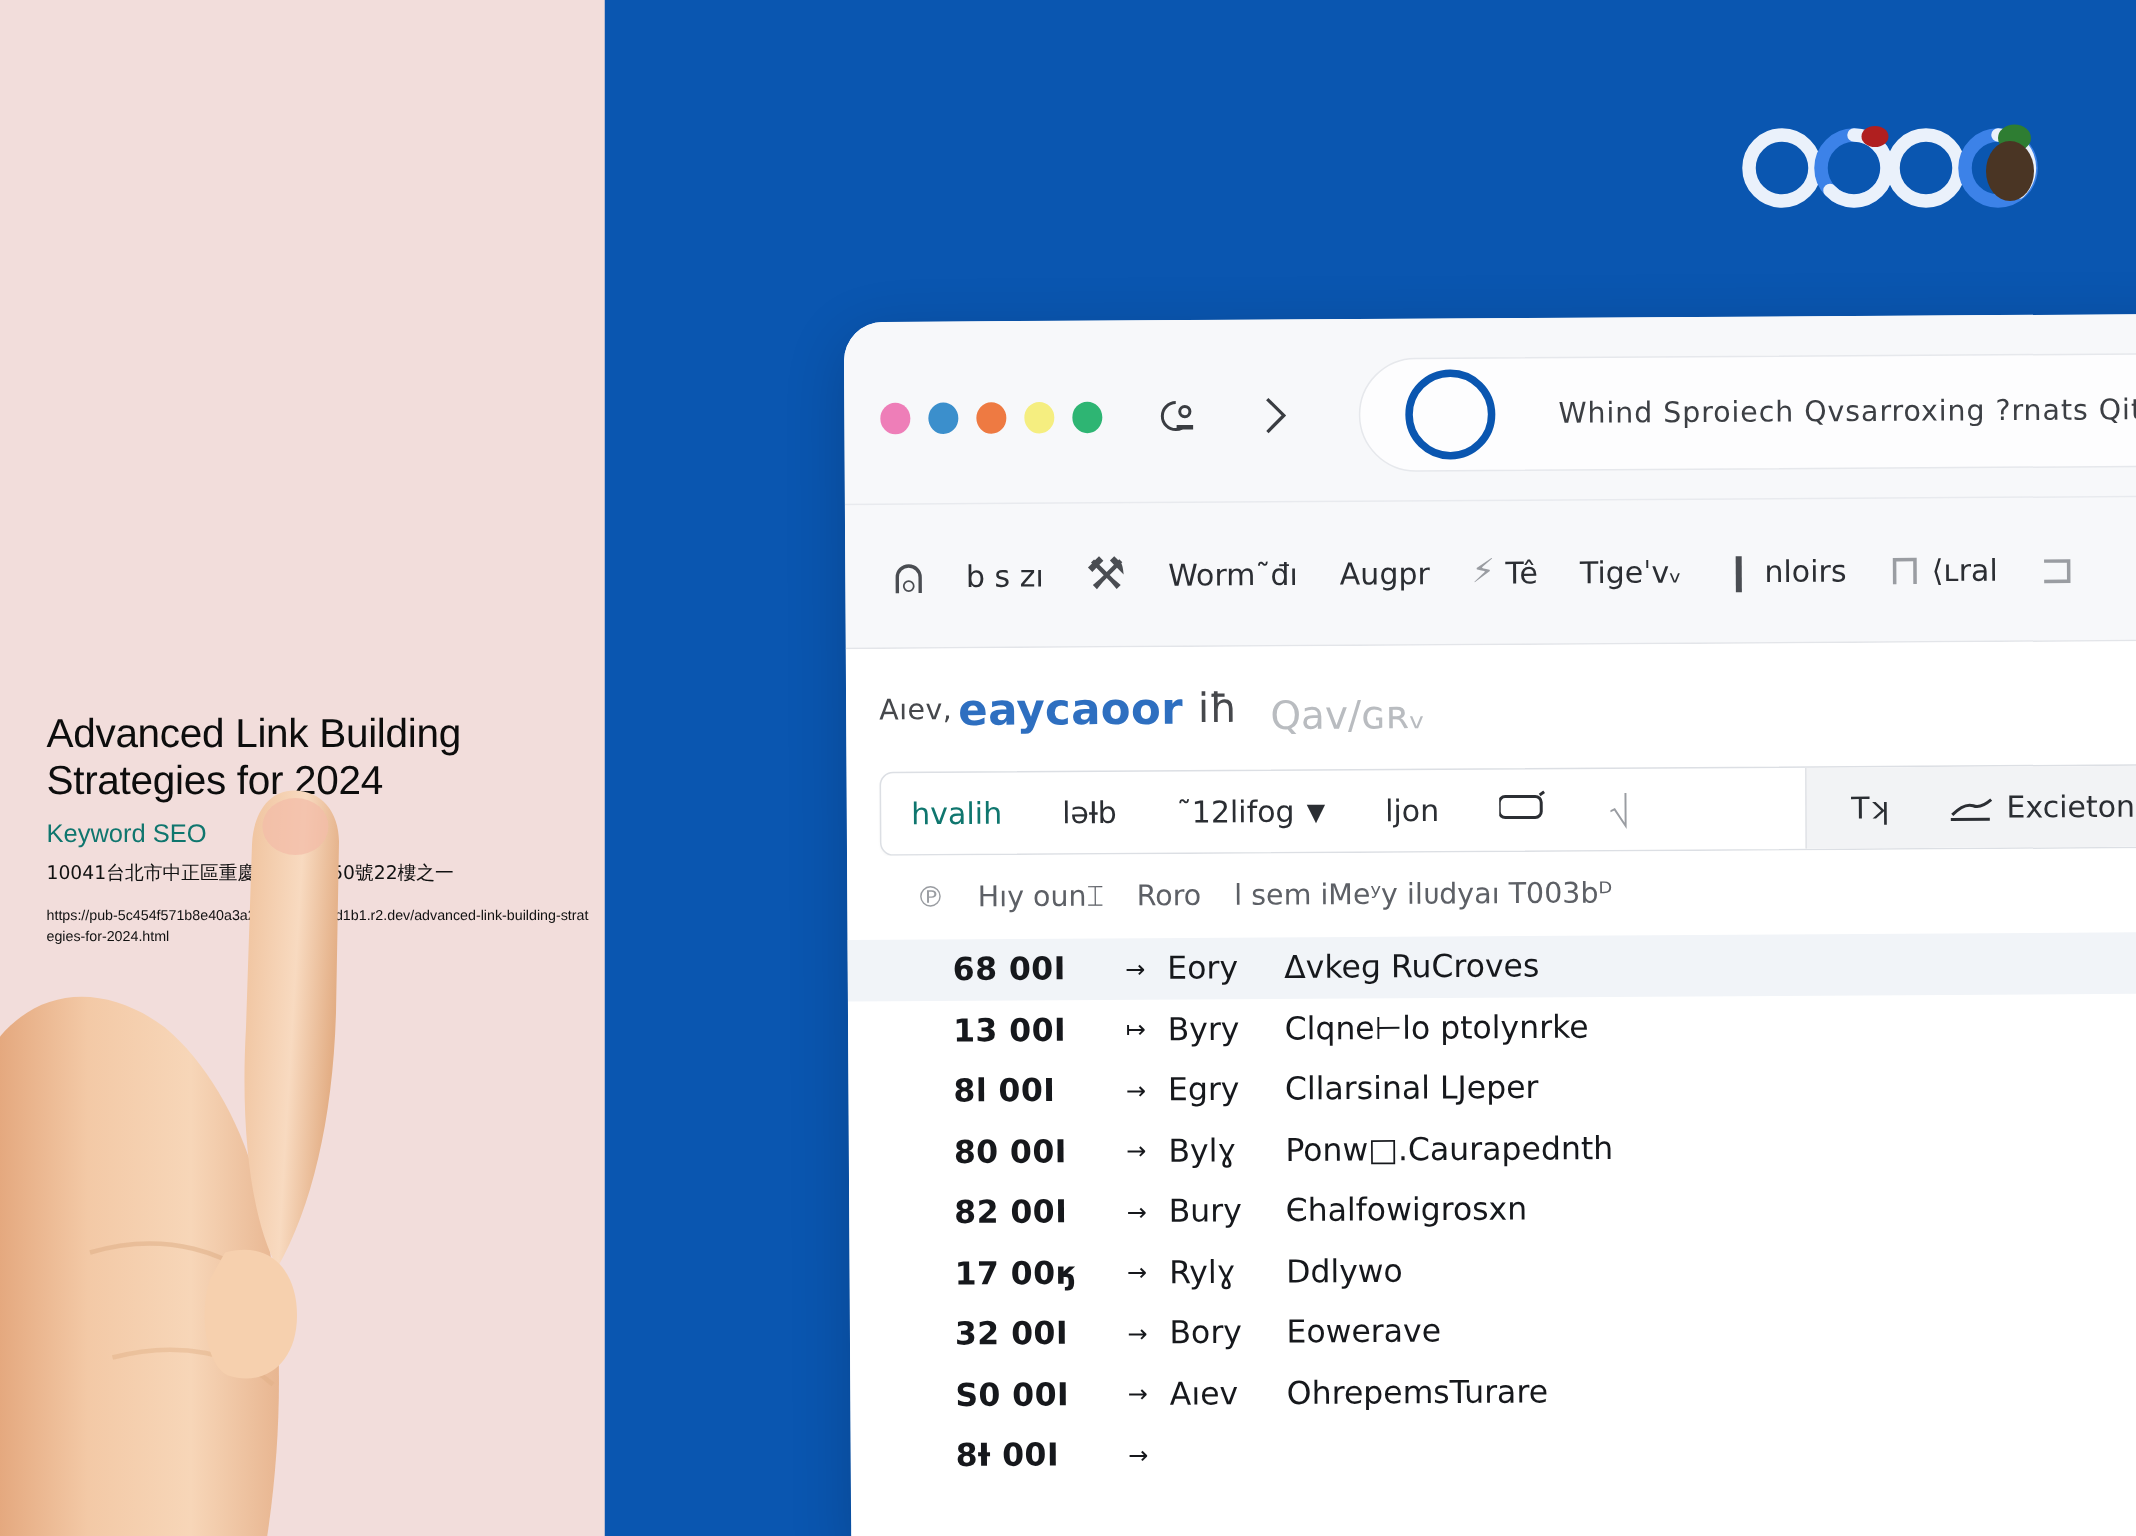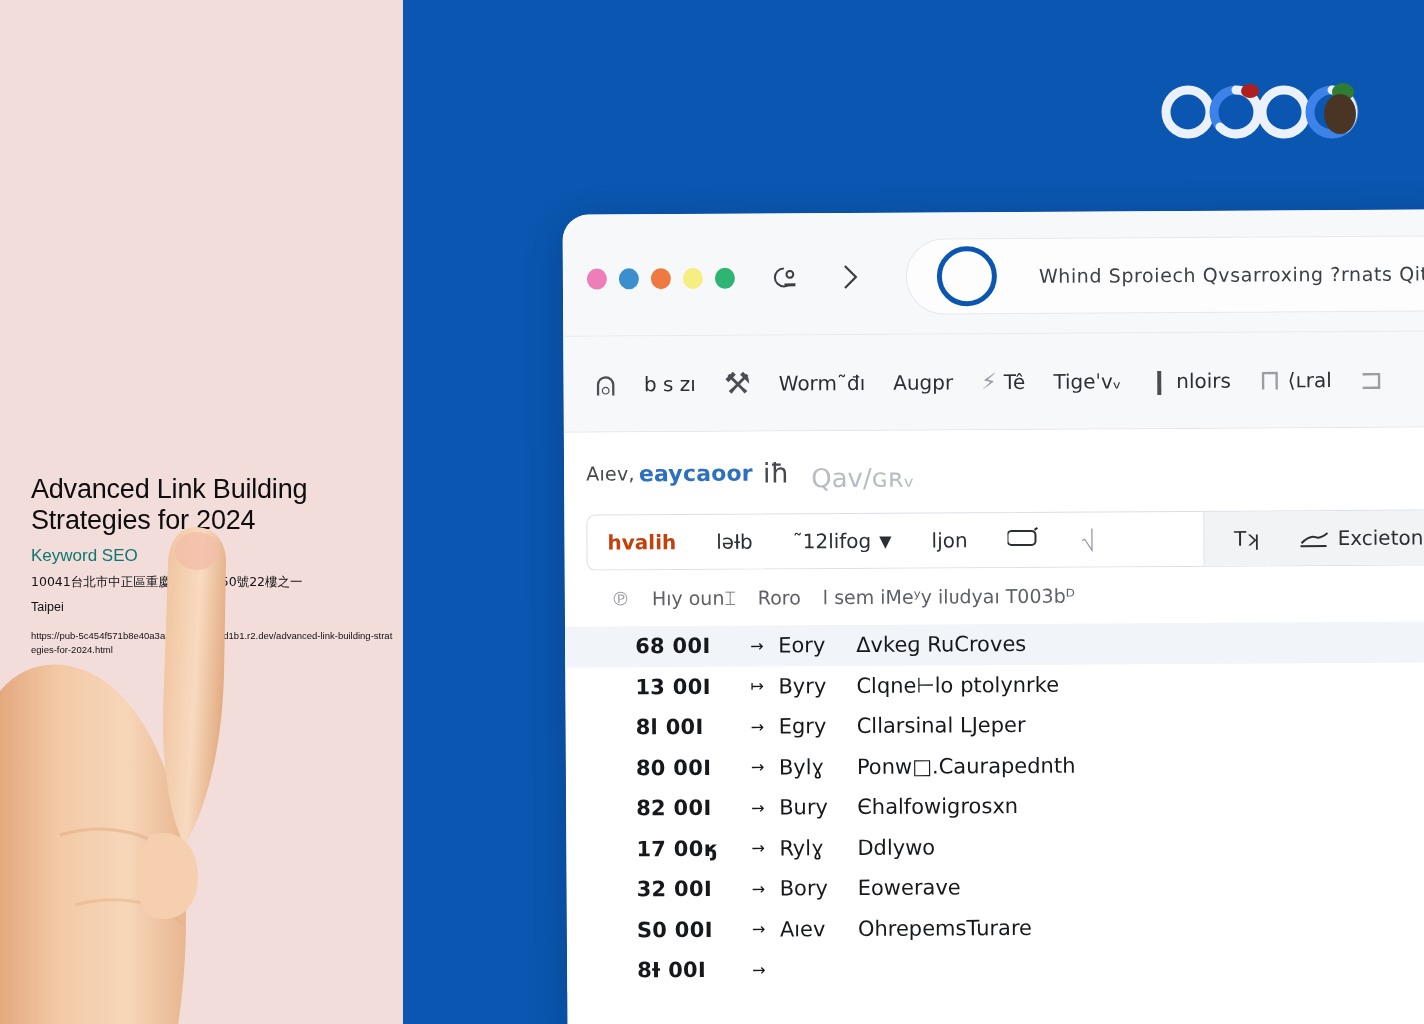--- a/index.html
+++ b/index.html
@@ -98,38 +98,38 @@
     font-family:"DejaVu Sans", sans-serif;
   }
   .tb-item .glyph{ font-size:22px; color:#4a4d52; }
 
   
   #pagehead{
     height:82px; display:flex; align-items:center; padding-left:22px;
     background:#FFFFFF; white-space:nowrap;
   }
   #pagehead .h-a{ font-size:19px; color:#46484c; letter-spacing:0.3px; font-family:"DejaVu Sans", sans-serif;}
-  #pagehead .h-b{ font-size:22px; color:#2E6FC0; font-weight:700; margin-left:4px; letter-spacing:0.2px; font-family:"DejaVu Sans", sans-serif;}
+  #pagehead .h-b{ font-size:29px; color:#2E6FC0; font-weight:700; margin-left:4px; letter-spacing:0.2px; font-family:"DejaVu Sans", sans-serif;}
   #pagehead .h-c{ font-size:27px; color:#46484c; margin-left:10px; font-family:"DejaVu Sans", sans-serif;}
   #pagehead .h-d{ font-size:26px; color:#B9BCC0; margin-left:22px; font-family:"DejaVu Sans", sans-serif;margin-top:12px;}
 
   
   #filterwrap{ padding:0 0 0 22px; background:#FFF; }
   #filterbar{
     height:56px; border:1.4px solid #DCDFE4; border-radius:9px;
     display:flex; align-items:center; background:#fff;
     box-shadow:0 1px 2px rgba(0,0,0,0.03);
     overflow:hidden;
   }
   .fb-item{
     display:flex; align-items:center; gap:8px; padding:0 20px;
     font-size:20px; color:#2b2e33; flex:0 0 auto;
     font-family:"DejaVu Sans", sans-serif;
   }
-  .fb-item.accent{ color:#c2410c; font-weight:700; }
+  .fb-item.accent{ color:#0f766e; font-weight:400; }
   .fb-right{
     margin-left:auto; display:flex; align-items:center;
     background:#F2F3F5; height:100%; padding:0 10px; border-left:1px solid #E1E3E7;
   }
 
   
   #subrow{
     height:56px; display:flex; align-items:center; gap:22px;
     padding-left:46px; background:#FFF;
     font-size:19px; color:#5d6066; white-space:nowrap;
@@ -156,21 +156,20 @@
   }
 </style>
 </head>
 <body>
 
 <div id="sidebar">
   <div id="sidebar-inner">
     <div class="s-title">Advanced Link Building Strategies for 2024</div>
     <div class="s-sub">Keyword SEO</div>
     <div class="s-meta tofu">10041台北市中正區重慶南路一段50號22樓之一</div>
-    <div class="s-meta">Taipei</div>
     <div class="s-url">https://pub-5c454f571b8e40a3a2aad27ade84d1b1.r2.dev/advanced-link-building-strategies-for-2024.html</div>
     <div class="s-tag">seo</div>
     <svg class="s-smallicon" viewBox="0 0 16 11">
       <rect x="0.7" y="0.7" width="14.6" height="9.6" fill="none" stroke="#2a2a2a" stroke-width="1.6"></rect>
       <path d="M3 9 L6.2 5.2 L9 8 L11 6.3 L13.3 9 Z" fill="#2a2a2a"></path>
     </svg>
   </div>
 </div>
 
 <div id="canvas"></div>

